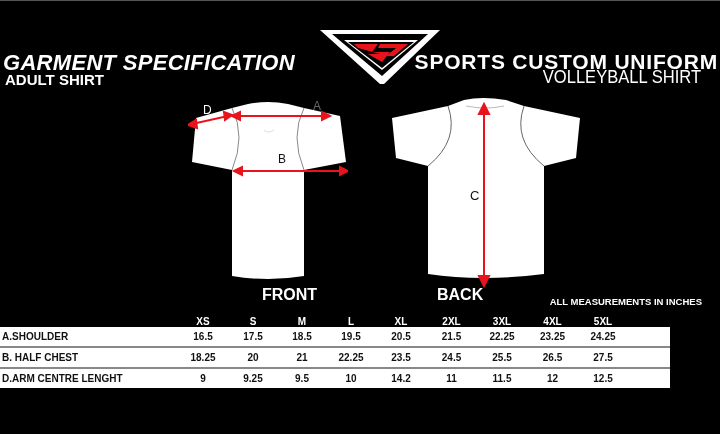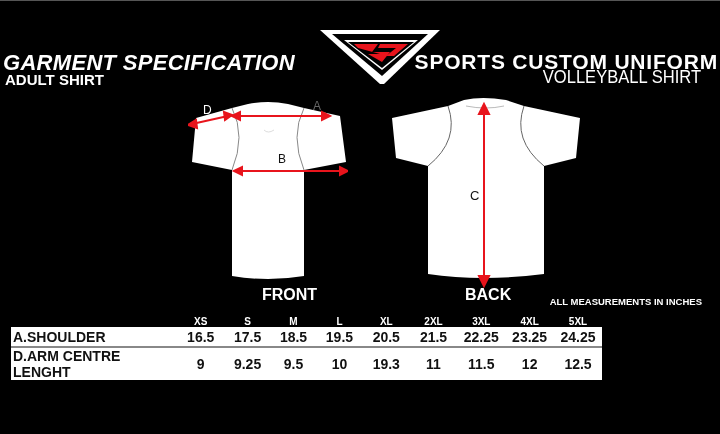--- a/index.html
+++ b/index.html
@@ -7,23 +7,23 @@
   .topline { position:absolute; left:0; top:0; width:720px; height:1px; background:#555; }
   .title-left { position:absolute; left:3px; top:50px; font-size:22px; font-weight:bold; letter-spacing:0.3px; white-space:nowrap;font-style:italic; }
   .sub-left { position:absolute; left:5px; top:71px; font-size:15px; font-weight:bold; white-space:nowrap; }
   .title-right { position:absolute; right:2px; top:50px; font-size:21px; font-weight:bold; letter-spacing:0.8px; white-space:nowrap; }
   .sub-right { position:absolute; right:19px; top:67px; font-size:18px; font-weight:normal; white-space:nowrap; transform:scaleX(0.92); transform-origin:right; }
   .logo { position:absolute; left:318px; top:28px; width:124px; height:56px; }
   .shirt { position:absolute; }
   .shirt svg { display:block; }
   .view-label { position:absolute; font-size:16px; font-weight:bold; }
   .note { position:absolute; right:18px; top:296px; font-size:9.5px; font-weight:bold; white-space:nowrap; }
-  table.spec { position:absolute; left:11px; top:312px; width:591px; border-collapse:collapse; }
+  table.spec { position:absolute; left:0; top:312px; width:670px; border-collapse:collapse; }
   table.spec th { height:15px; font-size:10px; font-weight:bold; color:#fff; background:#000; text-align:center; padding:0; vertical-align:bottom; }
-  table.spec td { background:#fff; color:#111; font-size:14px; font-weight:bold; text-align:center; height:19px; padding:0; border-top:2px solid #888; }
+  table.spec td { background:#fff; color:#111; font-size:10px; font-weight:bold; text-align:center; height:19px; padding:0; border-top:2px solid #888; }
   table.spec td.rowlabel { text-align:left; padding-left:2px; width:176px; }
   table.spec tr:first-child td { border-top:none; }
 </style>
 </head>
 <body>
 
 <div class="topline"></div>
 
 <div class="title-left">GARMENT SPECIFICATION</div>
 <div class="sub-left">ADULT SHIRT</div>
@@ -72,21 +72,21 @@
     <path d="M138,10 Q126,44 158,70" stroke="#666" stroke-width="1" fill="none"></path>
     <path d="M80,10 Q100,14 118,10" stroke="#bbb" stroke-width="1" fill="none"></path>
     <g stroke="#e8141c" stroke-width="2" fill="#e8141c">
       <line x1="98" y1="14" x2="98" y2="186"></line>
       <polygon points="98,8 93,18 103,18"></polygon>
       <polygon points="98,190 93,180 103,180"></polygon>
     </g>
   </svg>
   <span style="position:absolute; left:84px; top:92px; font-size:13px; color:#111;">C</span>
 </div>
-<div class="view-label" style="left:465px; top:286px;">BACK</div>
+<div class="view-label" style="left:437px; top:286px;">BACK</div>
 
 <div class="note">ALL MEASUREMENTS IN INCHES</div>
 
 <table class="spec">
   <thead>
     <tr>
       <th></th>
       <th style="width:50px">XS</th>
       <th style="width:50px">S</th>
       <th style="width:48px">M</th>
@@ -107,26 +107,39 @@
       <td>18.5</td>
       <td>19.5</td>
       <td>20.5</td>
       <td>21.5</td>
       <td>22.25</td>
       <td>23.25</td>
       <td>24.25</td>
       <td></td>
     </tr>
     <tr>
+      <td class="rowlabel">B. HALF CHEST</td>
+      <td>18.25</td>
+      <td>20</td>
+      <td>21</td>
+      <td>22.25</td>
+      <td>23.5</td>
+      <td>24.5</td>
+      <td>25.5</td>
+      <td>26.5</td>
+      <td>27.5</td>
+      <td></td>
+    </tr>
+    <tr>
       <td class="rowlabel">D.ARM CENTRE LENGHT</td>
       <td>9</td>
       <td>9.25</td>
       <td>9.5</td>
       <td>10</td>
-      <td>19.3</td>
+      <td>14.2</td>
       <td>11</td>
       <td>11.5</td>
       <td>12</td>
       <td>12.5</td>
       <td></td>
     </tr>
   </tbody>
 </table>
 
 </body></html>

